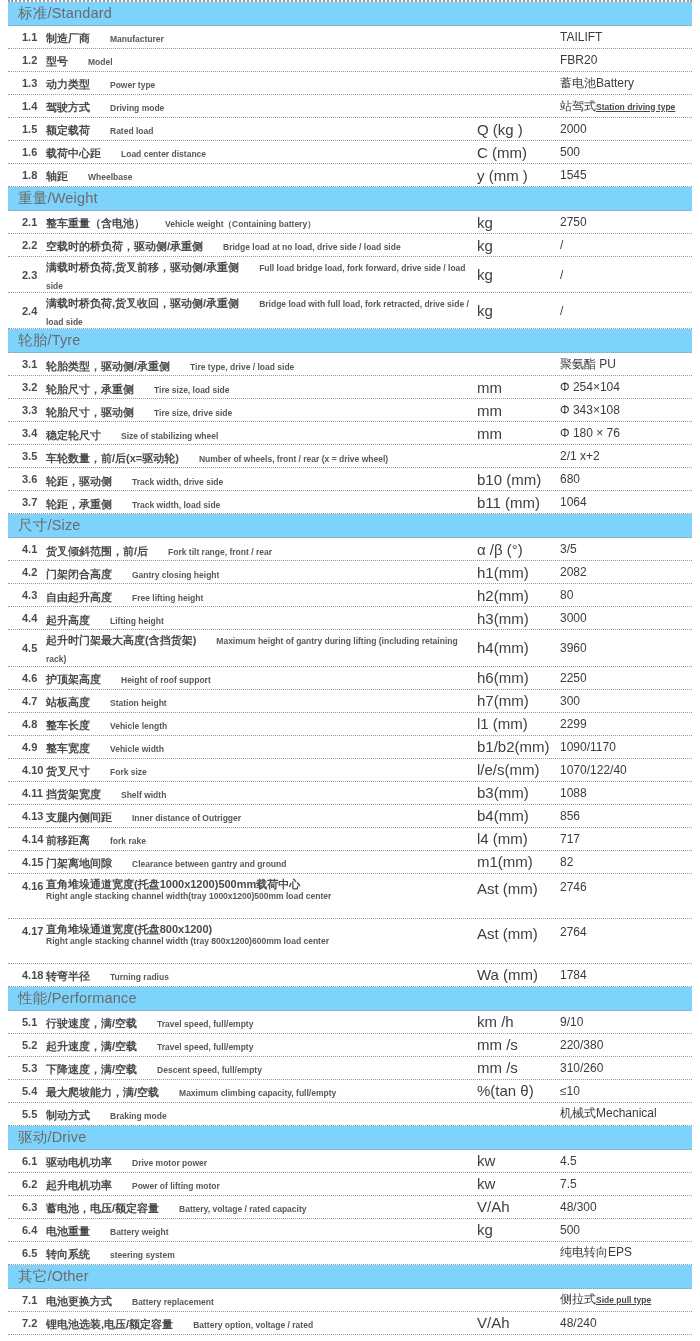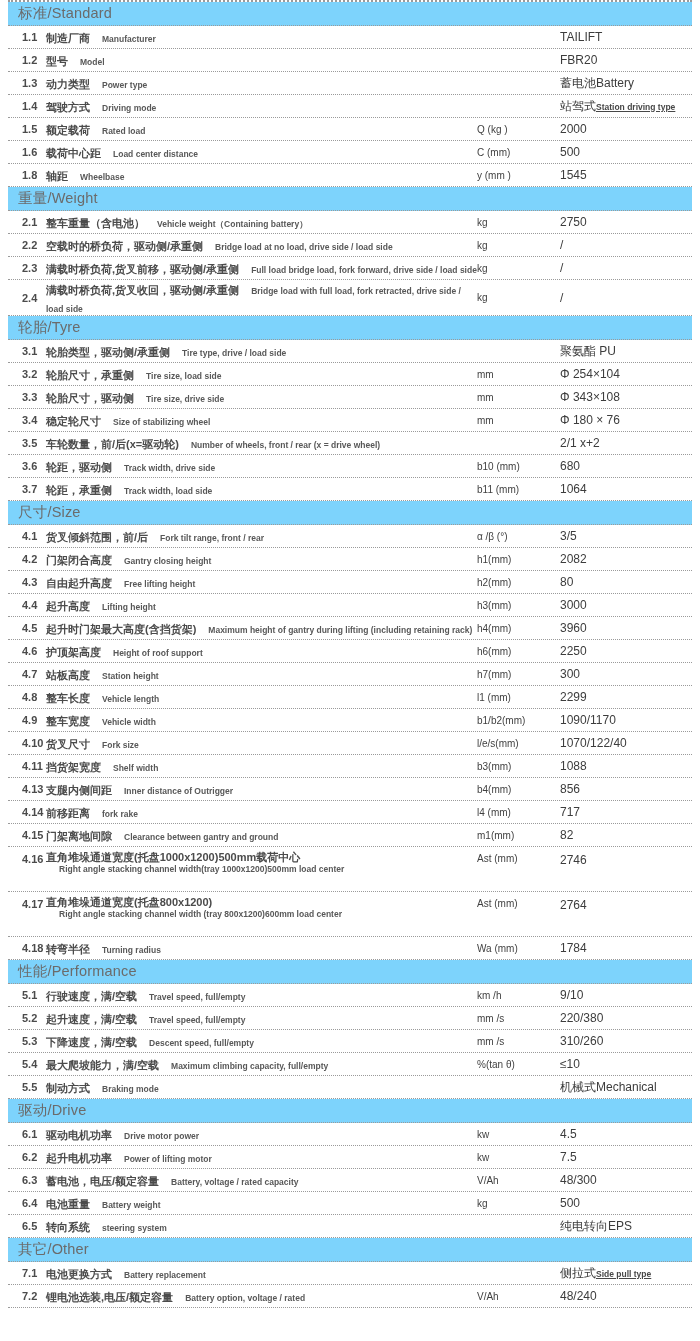--- a/index.html
+++ b/index.html
@@ -44,25 +44,25 @@
   }
   .zh{
     font-size:11px;
     font-weight:700;
     color:#4b4b4b;
   }
   .en{
     font-size:8.5px;
     font-weight:600;
     color:#585858;
-    margin-left:12px;
+    margin-left:20px;
   }
   .unit{
     flex:0 0 83px;
-    font-size:10px;
+    font-size:15px;
     color:#3f3f3f;
   }
   .value{
     flex:0 0 132px;
     font-size:12px;
     color:#3c3c3c;
     white-space:nowrap;
   }
   .vsmall{
     font-size:8.5px;
@@ -71,21 +71,21 @@
     text-decoration:underline;
   }
   
   .row.twoline{
     align-items:flex-start;
     min-height:45px;
     padding-top:4px;
     box-sizing:border-box;
   }
   .row.twoline .zh{display:block;}
-  .row.twoline .en{display:block;margin-left:13px;margin-top:2px;}
+  .row.twoline .en{display:block;margin-left:0;margin-top:2px;}
   .row.twoline .unit,
   .row.twoline .value,
   .row.twoline .num{padding-top:2px;}
 </style>
 </head>
 <body>
 
 <div class="spec-table">
     <div class="section-header">标准/Standard</div>
     <div class="row">

